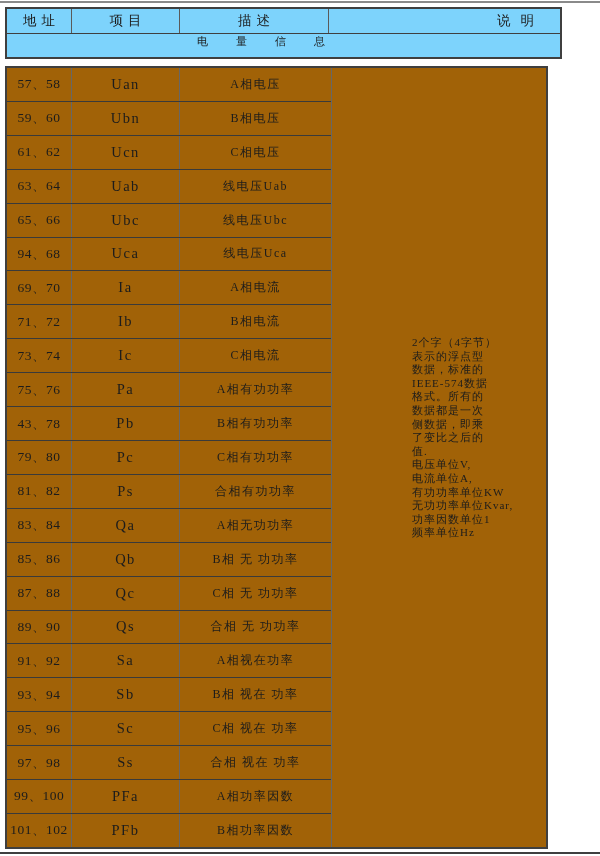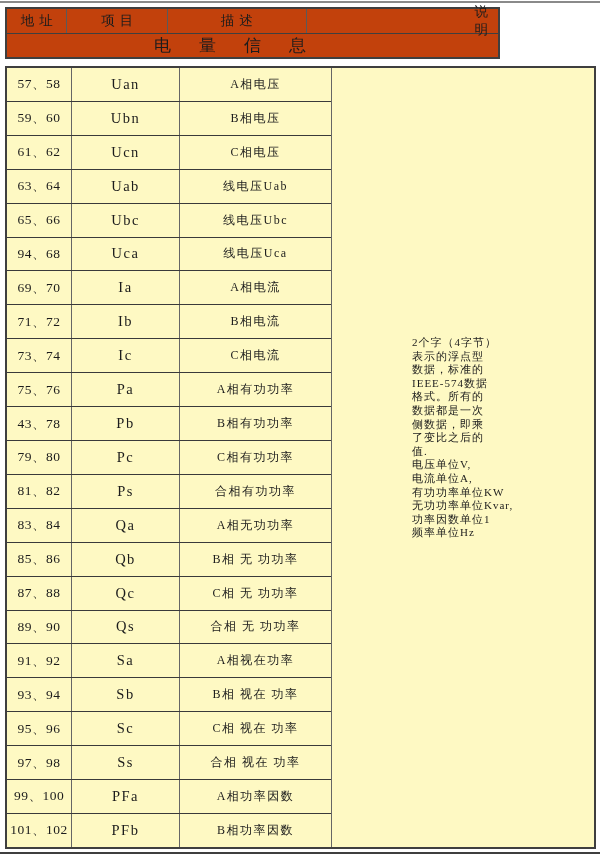--- a/index.html
+++ b/index.html
@@ -7,42 +7,42 @@
     position:relative;width:600px;height:856px;background:#ffffff;
     font-family:"Liberation Serif","DejaVu Serif",serif;color:#1c1c1c;
     overflow:hidden;margin:0 auto;
   }
   .edge-line{position:absolute;left:0;width:600px;background:#8a8a8a;}
   .top-line{top:1px;height:2px;}
   .bottom-line{top:852px;height:2px;background:#3f3f3f;}
 
   
   .hdr-table{
-    position:absolute;left:5px;top:7px;width:495px;height:52px;
-    border:2px solid #3f3f3f;box-sizing:border-box;background:#c2410c;
+    position:absolute;left:5px;top:7px;width:557px;height:52px;
+    border:2px solid #3f3f3f;box-sizing:border-box;background:#7dd3fc;
   }
   .hdr-row{display:flex;height:25px;border-bottom:1.5px solid #3f3f3f;box-sizing:border-box;}
   .hc{
     display:flex;align-items:center;justify-content:center;
     font-size:13.5px;letter-spacing:5px;text-indent:5px;box-sizing:border-box;
   }
   .hc.c1{width:65px;border-right:1.5px solid #5a5a5a;}
   .hc.c2{width:108px;border-right:1.5px solid #5a5a5a;}
   .hc.c3{width:149px;border-right:1.5px solid #5a5a5a;}
   .hc.c4{flex:1;justify-content:flex-start;padding-left:168px;letter-spacing:10px;text-indent:0;}
   .section-row{
-    height:23px;display:flex;align-items:flex-end;justify-content:center;
-    font-size:17px;box-sizing:border-box;
+    height:23px;display:flex;align-items:flex-start;justify-content:center;
+    font-size:11px;box-sizing:border-box;
   }
   .section-row span{letter-spacing:28px;margin-right:17px;white-space:nowrap;}
 
   
   .body-table{
-    position:absolute;left:5px;top:66px;width:591px;height:783px;
-    border:2px solid #3f3f3f;box-sizing:border-box;display:flex;background:#fef9c3;
+    position:absolute;left:5px;top:66px;width:543px;height:783px;
+    border:2px solid #3f3f3f;box-sizing:border-box;display:flex;background:#a16207;
   }
   .rows-col{width:324px;display:flex;flex-direction:column;box-sizing:border-box;}
   .row{flex:1 1 0;display:flex;border-bottom:1.5px solid #3a3a3a;box-sizing:border-box;min-height:0;}
   .row:last-child{border-bottom:none;}
   .cell{
     display:flex;align-items:center;justify-content:center;
     box-sizing:border-box;white-space:nowrap;overflow:hidden;
   }
   .cell.addr{width:65px;border-right:1.5px solid #666;font-size:13.5px;letter-spacing:0.5px;}
   .cell.item{width:108px;border-right:1.5px solid #666;font-size:14.5px;letter-spacing:1.5px;}

